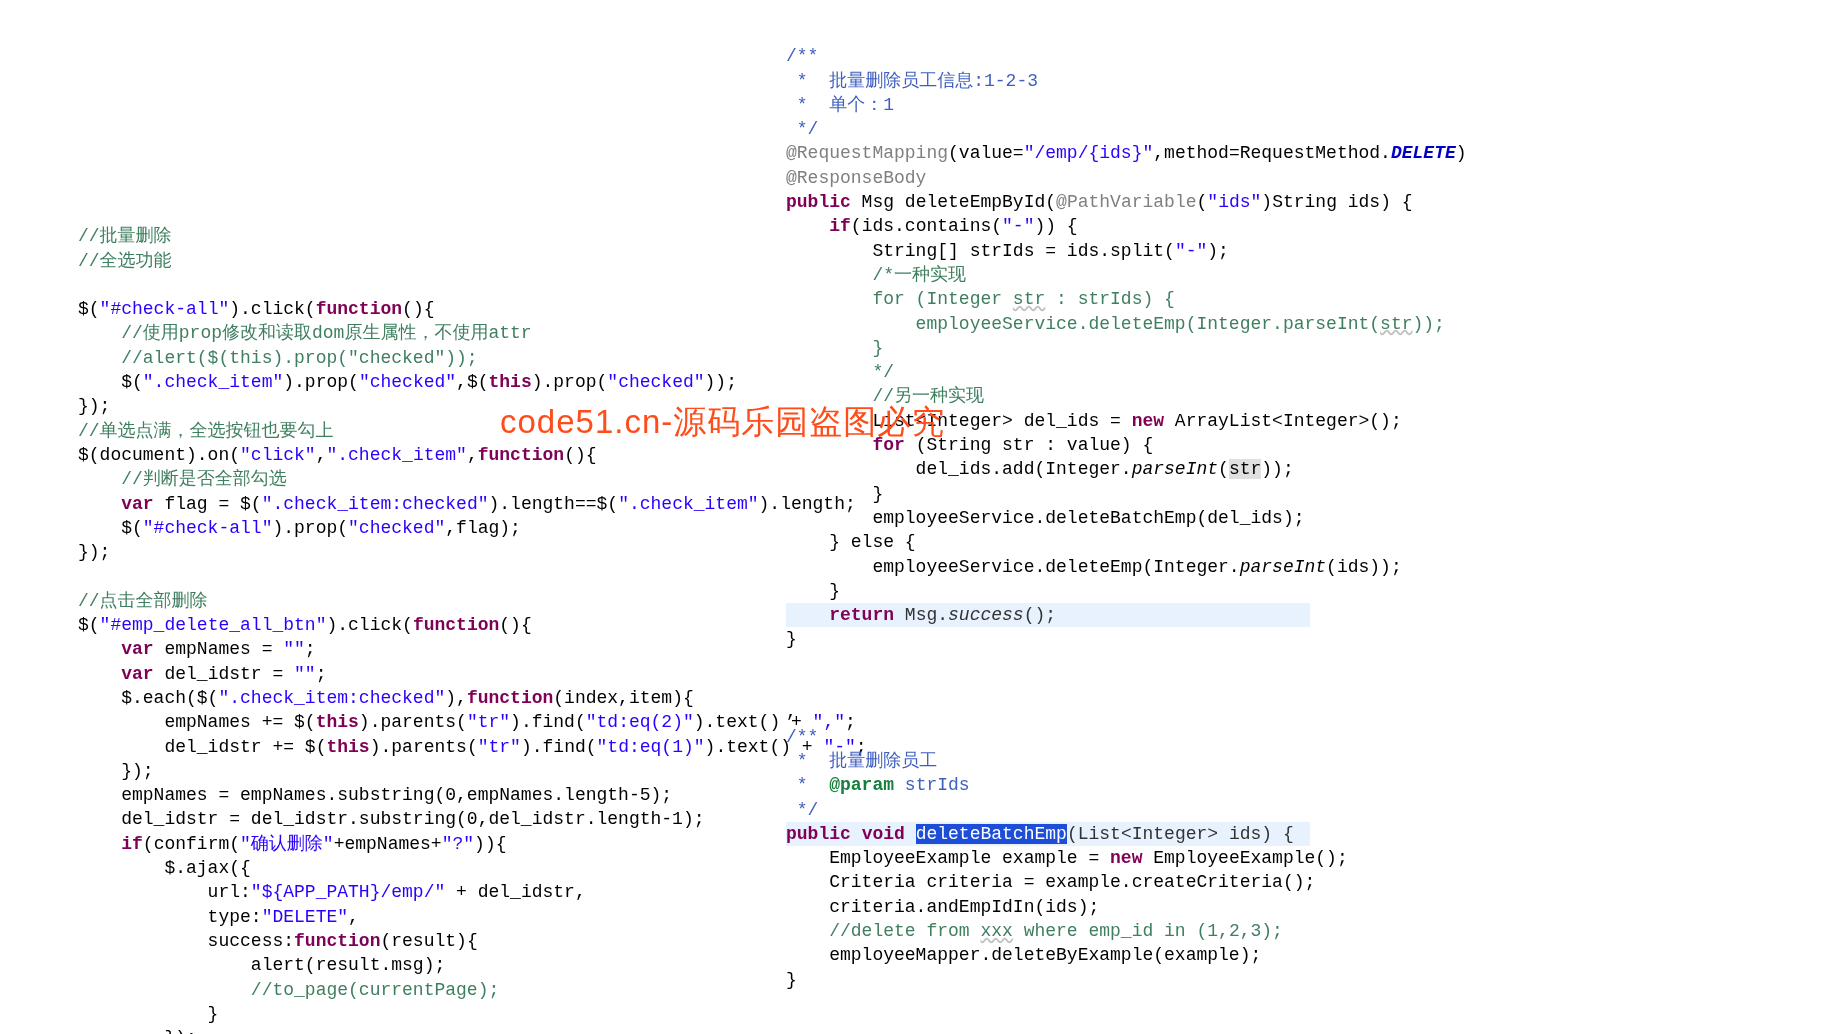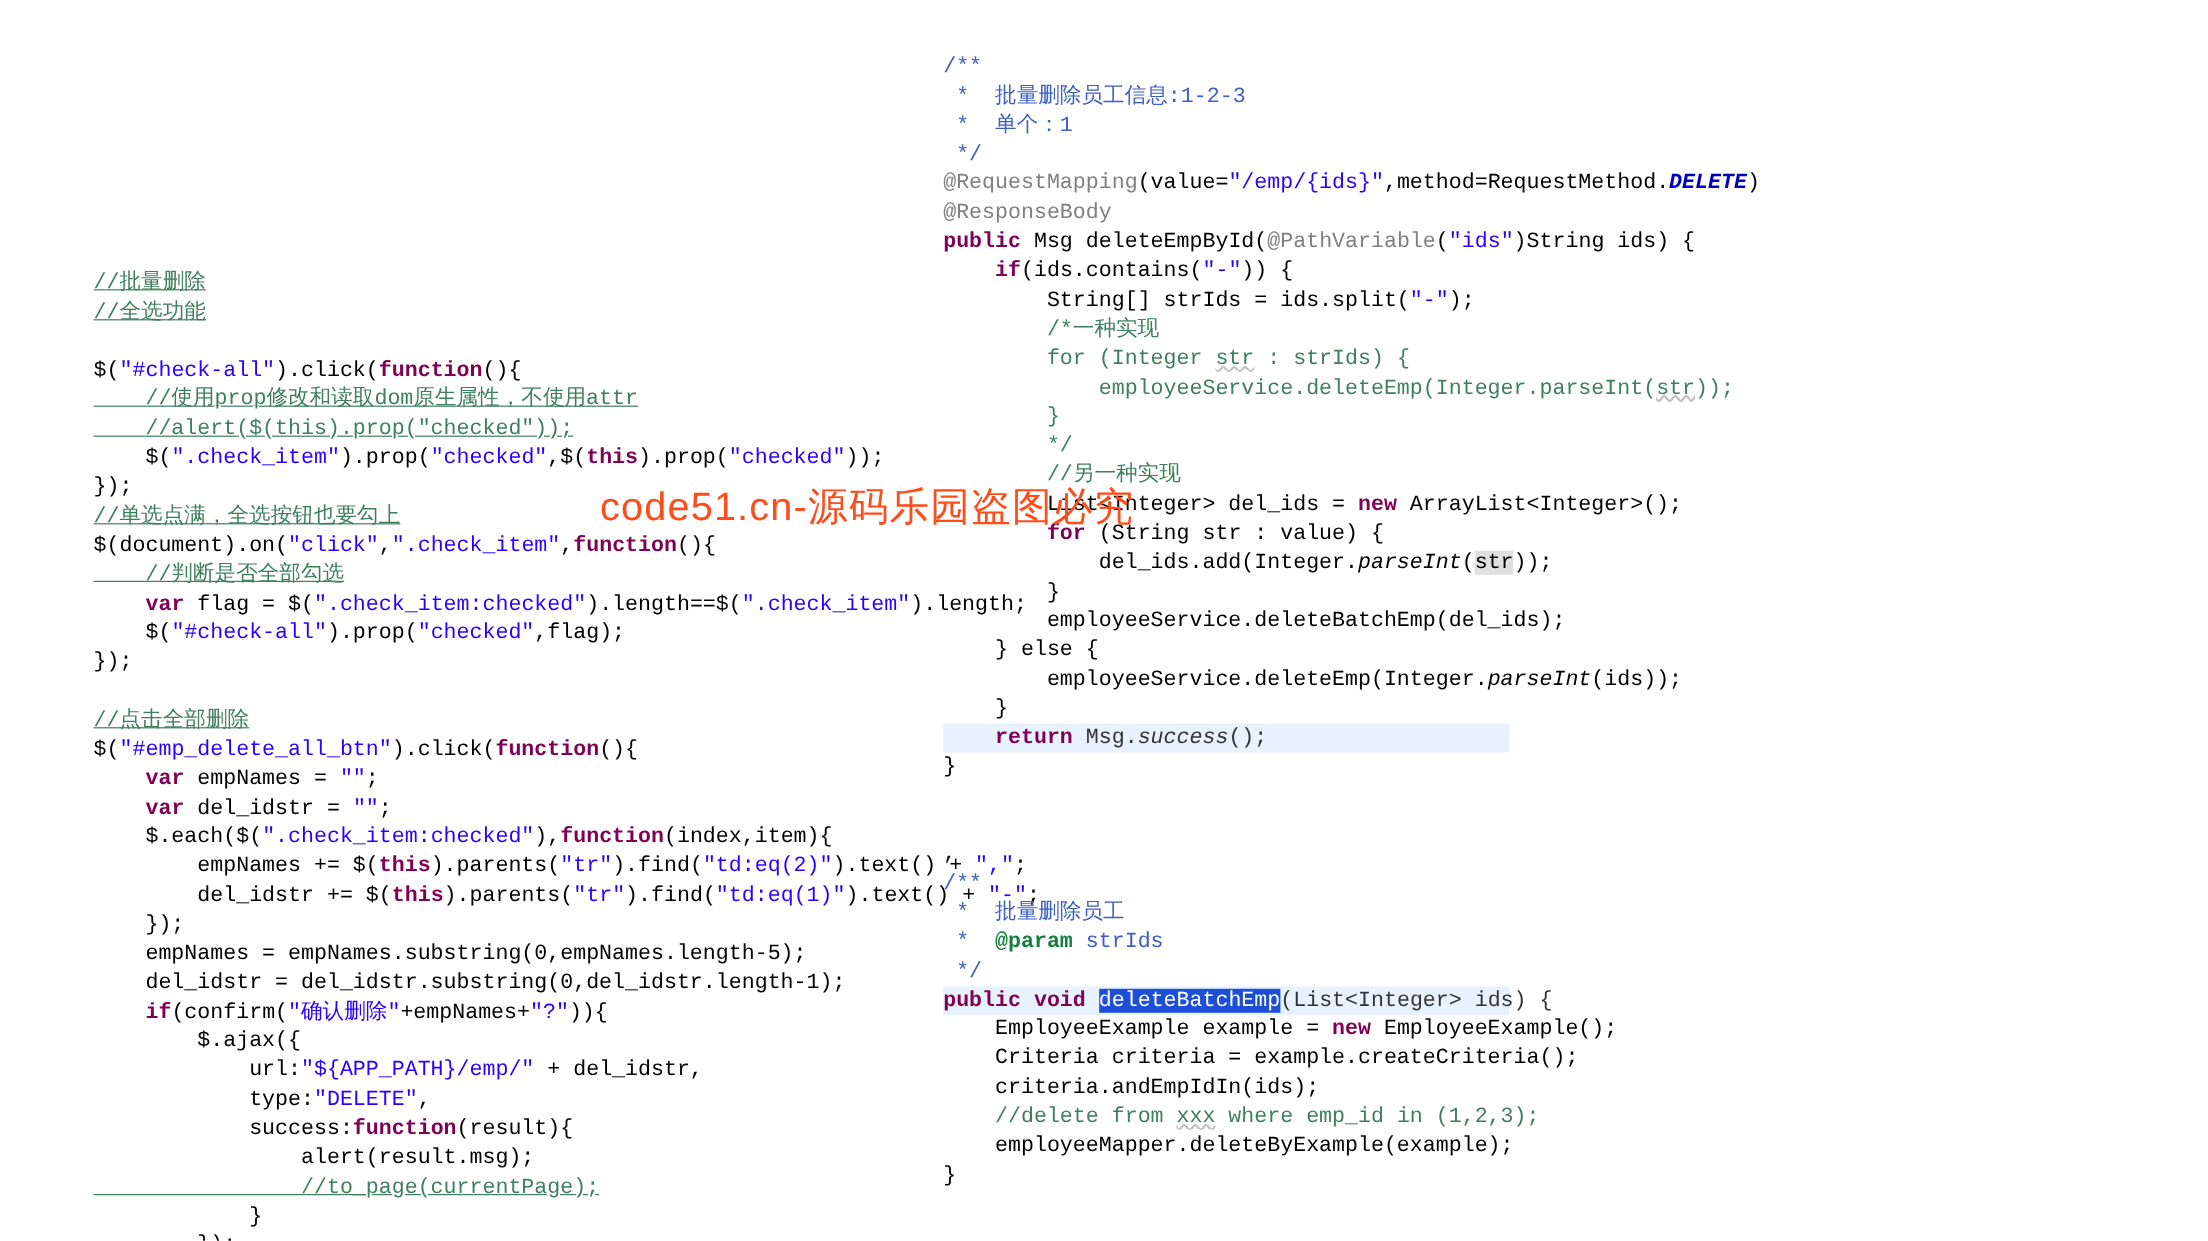--- a/index.html
+++ b/index.html
@@ -23,33 +23,33 @@
     width: 660px;
     padding: 200px 0 0 78px;
     white-space: pre;
   }
   .right-panel {
     position: absolute;
     top: 20px;
     left: 786px;
     white-space: pre;
   }
-  .c-comment { color: #3f7f5f; text-decoration: underline; }
+  .c-comment { color: #3f7f5f; }
   .c-green { color: #3f7f5f; }
   .c-bluecom { color: #3f5fbf; }
   .c-keyword { color: #7f0055; font-weight: bold; }
   .c-string { color: #2a00ff; }
   .c-black { color: #000; }
   .c-grey { color: #15803d; }
   .c-annot { color: #808080; }
   .c-italic { font-style: italic; margin-top: 40px; }
   .c-bold { font-weight: bold; }
   .c-bolditalic { font-weight: bold; font-style: italic; }
   .underline-red { text-decoration: underline wavy #c0c0c0; }
-  .highlight-line { background: #e8f2fe; display: inline-block; width: 472px; }
+  .highlight-line { background: #e8f2fe; display: inline-block; width: 524px; }
   .highlight-sel { background: #1d4ed8; color: #fff; }
   .occur { background: #e0e0e0; }
   .watermark {
     position: absolute;
     top: 400px;
     left: 500px;
     font-family: sans-serif;
     font-size: 33px;
     color: #fe4c1a;
     font-weight: normal;

